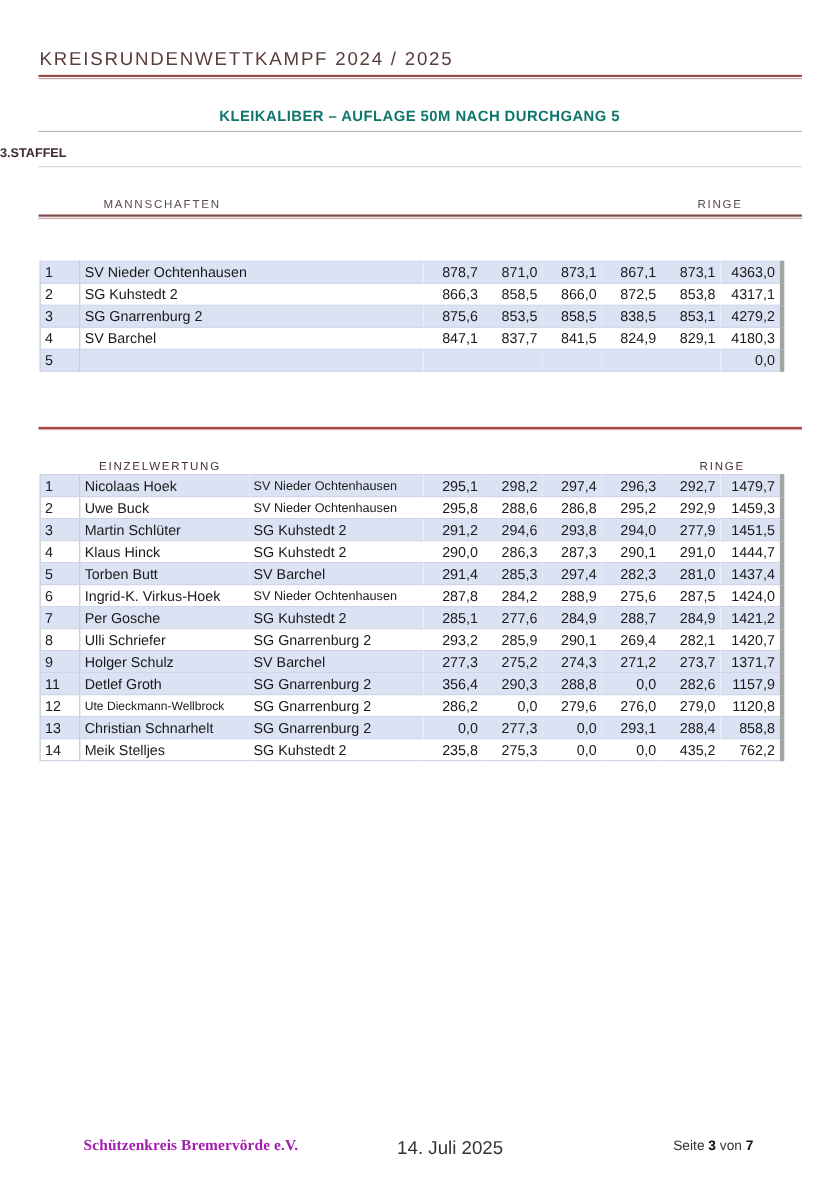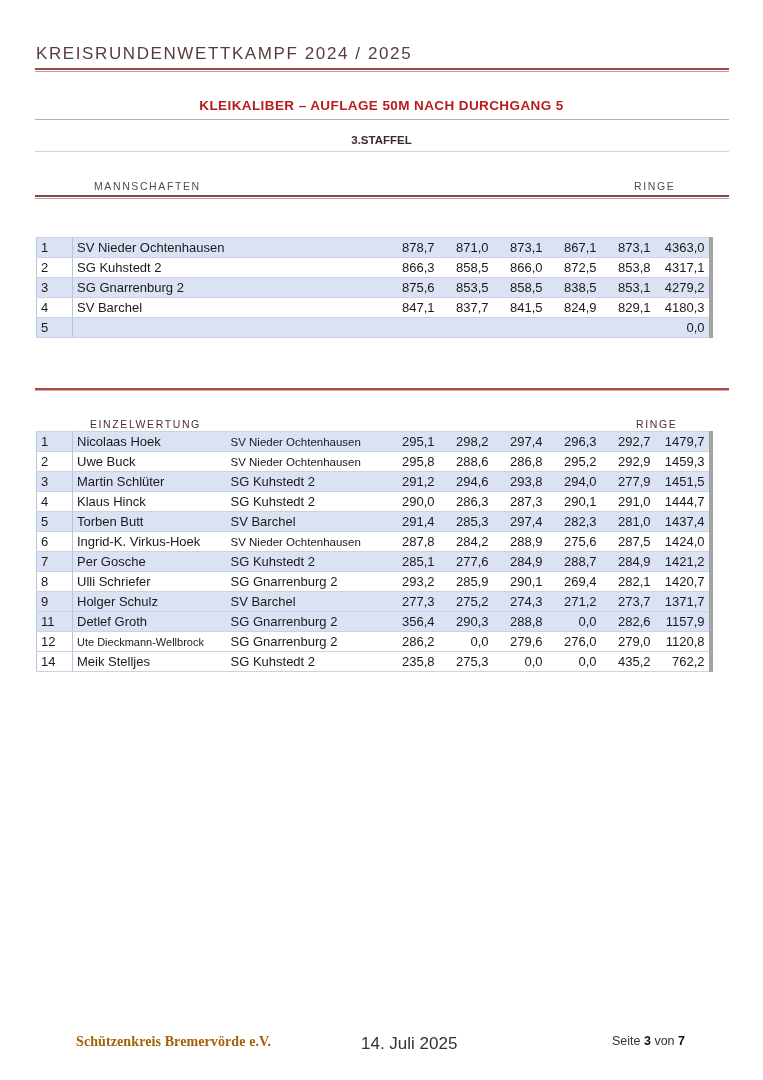--- a/index.html
+++ b/index.html
@@ -9,40 +9,40 @@
   .doc-title { position: absolute; left: 36px; top: 44px; font-size: 17px;
                letter-spacing: 1.6px; color: #5a3b3b; font-weight: normal; }
   .rule-double { position: absolute; left: 35px; width: 694px; height: 4px;
                  border-top: 2px solid #9b4a48; border-bottom: 1px solid #c49a98; box-sizing: border-box; }
   .rule-single { position: absolute; left: 35px; width: 694px; height: 0;
                  border-top: 1px solid #b9aeae; }
   .rule-light { position: absolute; left: 35px; width: 694px; height: 0;
                 border-top: 1px solid #d8d0d0; }
 
   .competition-title { position: absolute; left: 0; width: 763px; top: 98px; text-align: center;
-                       font-size: 13.5px; font-weight: bold; color: #b91c1c; letter-spacing: 0.4px; }
-  .staffel-title { position: absolute; left: 0; width: 763px; top: 134px; text-align: center;
+                       font-size: 13.5px; font-weight: bold; color: #0f766e; letter-spacing: 0.4px; }
+  .staffel-title { position: absolute; left: 0; width: 763px; top: 134px; text-align: left;
                    font-size: 11.5px; font-weight: bold; color: #3b2a2a; }
 
   .section-label { position: absolute; font-size: 10.5px; letter-spacing: 1.6px; color: #5a4a4a; }
   .section-label.dark { color: #4a2f2f; font-weight: normal; margin-top: 45px; }
 
   table.results { position: absolute; left: 36px; width: 674px; border-collapse: collapse;
                   font-size: 13px; table-layout: fixed; }
   table.results td { height: 19px; padding: 0 4px; border-top: 1px solid #c9d3e6; border-bottom: 1px solid #c9d3e6;
                      white-space: nowrap; overflow: hidden; line-height: 18px; }
   table.results tr td:first-child { border-left: 1px solid #b8c4dd; border-right: 1px solid #b8c4dd; }
   table.results tr td:last-child { border-right: 4px solid #a3a3a3; }
   table.results tr.shaded td { background: #dbe2f3; }
   table.results td.num { text-align: right; }
   table.results td.club-small { font-size: 11.5px; }
   table.results td.name-small { font-size: 11px; }
 
   .footer-org { position: absolute; left: 76px; top: 1034px; font-family: "Liberation Serif", serif;
-                font-size: 14px; color: #a16207; font-weight: bold; letter-spacing: 0.1px; }
+                font-size: 14px; color: #a21caf; font-weight: bold; letter-spacing: 0.1px; }
   .footer-date { position: absolute; left: 361px; top: 1034px; font-size: 17px; color: #333; }
   .footer-page { position: absolute; left: 612px; top: 1034px; font-size: 12.5px; color: #333; }
   .footer-page b { font-weight: bold; color: #111; }
 </style>
 </head>
 <body>
 
 <div class="doc-title">KREISRUNDENWETTKAMPF  2024 / 2025</div>
 <div class="rule-double" style="top:68px;"></div>
 
@@ -252,20 +252,31 @@
         <td>12</td>
         <td class="name-small">Ute Dieckmann-Wellbrock</td>
         <td>SG Gnarrenburg 2</td>
         <td class="num">286,2</td>
         <td class="num">0,0</td>
         <td class="num">279,6</td>
         <td class="num">276,0</td>
         <td class="num">279,0</td>
         <td class="num">1120,8</td>
       </tr>
+      <tr class="shaded">
+        <td>13</td>
+        <td>Christian Schnarhelt</td>
+        <td>SG Gnarrenburg 2</td>
+        <td class="num">0,0</td>
+        <td class="num">277,3</td>
+        <td class="num">0,0</td>
+        <td class="num">293,1</td>
+        <td class="num">288,4</td>
+        <td class="num">858,8</td>
+      </tr>
       <tr>
         <td>14</td>
         <td>Meik Stelljes</td>
         <td>SG Kuhstedt 2</td>
         <td class="num">235,8</td>
         <td class="num">275,3</td>
         <td class="num">0,0</td>
         <td class="num">0,0</td>
         <td class="num">435,2</td>
         <td class="num">762,2</td>

